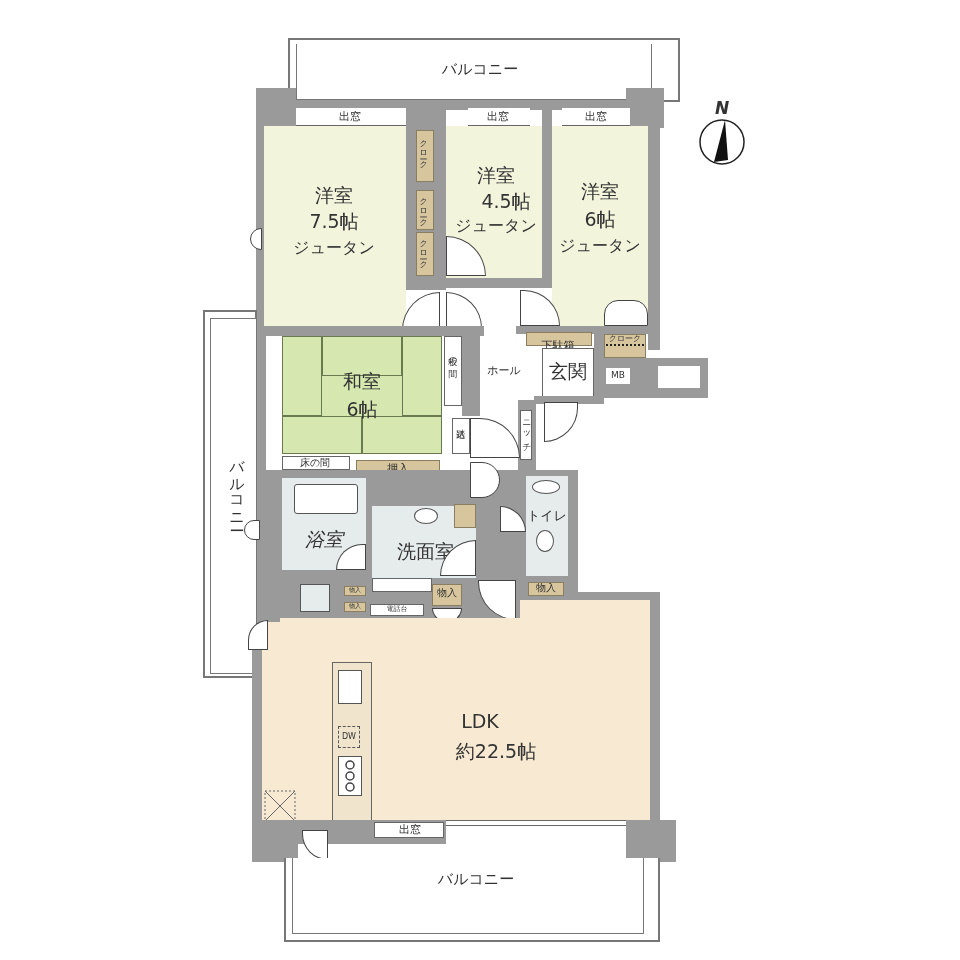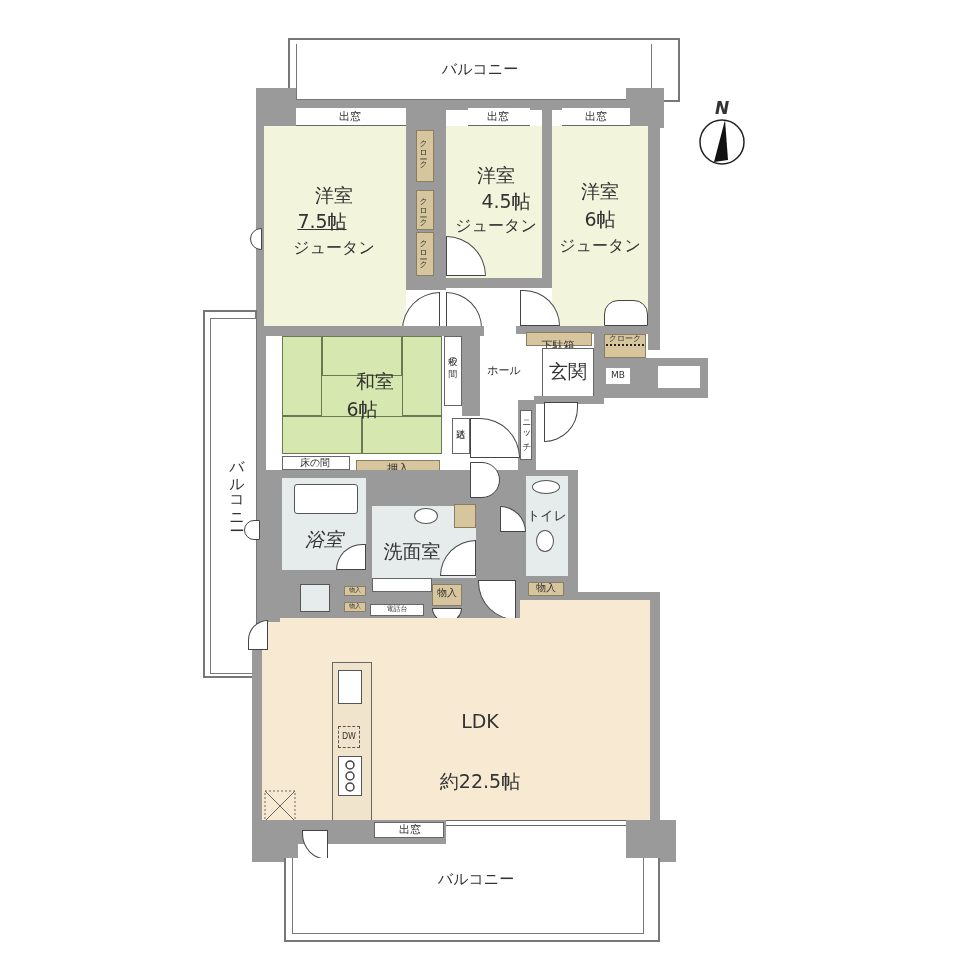--- a/index.html
+++ b/index.html
@@ -40,21 +40,21 @@
 <div class="abs wall" style="left:256px;top:88px;width:40px;height:40px;"></div>
 <div class="abs wall" style="left:626px;top:88px;width:38px;height:40px;"></div>
 <div class="abs wall" style="left:256px;top:100px;width:408px;height:10px;"></div>
 <div class="abs wall" style="left:256px;top:100px;width:10px;height:560px;"></div>
 <div class="abs wall" style="left:648px;top:100px;width:12px;height:250px;"></div>
 
 <div class="abs room-west" style="left:264px;top:126px;width:142px;height:204px;"></div>
 <div class="abs white" style="left:296px;top:108px;width:110px;height:18px;border-bottom:1.5px solid #666;"></div>
 <div class="lbl sm" style="left:330px;top:110px;width:40px;">出窓</div>
 <div class="lbl big" style="left:304px;top:184px;width:60px;">洋室</div>
-<div class="lbl big" style="left:282px;top:210px;width:80px;text-decoration:underline;">7.5帖</div>
+<div class="lbl big" style="left:294px;top:210px;width:80px;">7.5帖</div>
 <div class="lbl mid" style="left:284px;top:238px;width:100px;">ジュータン</div>
 
 <div class="abs wall" style="left:406px;top:100px;width:40px;height:190px;"></div>
 <div class="abs storage" style="left:416px;top:130px;width:18px;height:52px;"></div>
 <div class="lbl xs vert" style="left:418px;top:134px;">クローク</div>
 <div class="abs storage" style="left:416px;top:190px;width:18px;height:40px;"></div>
 <div class="lbl xs vert" style="left:418px;top:192px;">クローク</div>
 <div class="abs storage" style="left:416px;top:232px;width:18px;height:44px;"></div>
 <div class="lbl xs vert" style="left:418px;top:234px;">クローク</div>
 
@@ -105,21 +105,21 @@
 <div class="abs white" style="left:520px;top:410px;width:12px;height:50px;border:1px solid #666;"></div>
 <div class="lbl xs vert" style="left:521px;top:414px;font-size:9px;">ニッチ</div>
 
 <div class="abs wall" style="left:276px;top:326px;width:208px;height:10px;"></div>
 <div class="abs room-wa" style="left:282px;top:336px;width:160px;height:118px;"></div>
 <div class="tatami" style="left:282px;top:336px;width:40px;height:80px;"></div>
 <div class="tatami" style="left:322px;top:336px;width:80px;height:40px;"></div>
 <div class="tatami" style="left:402px;top:336px;width:40px;height:80px;"></div>
 <div class="tatami" style="left:282px;top:416px;width:80px;height:38px;"></div>
 <div class="tatami" style="left:362px;top:416px;width:80px;height:38px;"></div>
-<div class="lbl big" style="left:347px;top:370px;width:56px;">和室</div>
+<div class="lbl big" style="left:334px;top:370px;width:56px;">和室</div>
 <div class="lbl big" style="left:334px;top:398px;width:56px;">6帖</div>
 <div class="abs white" style="left:444px;top:336px;width:18px;height:70px;border:1px solid #666;"></div>
 <div class="lbl xs vert" style="left:447px;top:350px;font-size:9px;">板の間</div>
 <div class="abs wall" style="left:462px;top:336px;width:18px;height:80px;"></div>
 <div class="abs white" style="left:452px;top:418px;width:18px;height:36px;border:1px solid #666;"></div>
 <div class="lbl xs vert" style="left:455px;top:422px;font-size:9px;">踏込</div>
 <div class="door" style="left:470px;top:418px;width:50px;height:40px;border-radius:0 40px 0 0;"></div>
 
 <div class="abs white" style="left:282px;top:456px;width:68px;height:14px;border:1px solid #666;"></div>
 <div class="lbl xs" style="left:290px;top:457px;width:50px;font-size:10px;">床の間</div>
@@ -134,21 +134,21 @@
 <div class="door" style="left:250px;top:228px;width:12px;height:22px;border-radius:20px 0 0 20px;"></div>
 
 <div class="abs wall" style="left:266px;top:470px;width:312px;height:160px;"></div>
 <div class="abs room-wet" style="left:282px;top:478px;width:84px;height:92px;"></div>
 <div class="abs white" style="left:294px;top:484px;width:64px;height:30px;border:1.5px solid #555;border-radius:3px;"></div>
 <div class="lbl big" style="left:296px;top:528px;width:56px;font-style:italic;">浴室</div>
 <div class="door" style="left:336px;top:544px;width:30px;height:26px;border-radius:30px 0 0 0;"></div>
 
 <div class="abs room-wet" style="left:372px;top:506px;width:104px;height:72px;"></div>
 <div class="abs white" style="left:414px;top:508px;width:24px;height:16px;border:1.5px solid #555;border-radius:50%;"></div>
-<div class="lbl big" style="left:370px;top:540px;width:84px;">洗面室</div>
+<div class="lbl big" style="left:370px;top:540px;width:84px;text-align:right;">洗面室</div>
 <div class="abs storage" style="left:454px;top:504px;width:22px;height:24px;"></div>
 <div class="door" style="left:440px;top:540px;width:36px;height:36px;border-radius:36px 0 0 0;"></div>
 
 <div class="abs white" style="left:372px;top:578px;width:60px;height:14px;border:1px solid #666;"></div>
 <div class="abs room-wet" style="left:300px;top:584px;width:30px;height:28px;border:1.5px solid #555;"></div>
 
 <div class="abs storage" style="left:344px;top:586px;width:22px;height:10px;"></div>
 <div class="lbl xs" style="left:344px;top:586px;width:22px;font-size:6px;">物入</div>
 <div class="abs storage" style="left:344px;top:602px;width:22px;height:10px;"></div>
 <div class="lbl xs" style="left:344px;top:602px;width:22px;font-size:6px;">物入</div>
@@ -190,21 +190,21 @@
   <circle cx="12" cy="31" r="4" fill="none" stroke="#444" stroke-width="1.5"></circle>
 </svg>
 
 <svg class="abs" style="left:264px;top:790px;" width="32" height="32">
   <rect x="1" y="1" width="30" height="30" fill="none" stroke="#666" stroke-dasharray="2,2"></rect>
   <line x1="1" y1="1" x2="31" y2="31" stroke="#666"></line>
   <line x1="31" y1="1" x2="1" y2="31" stroke="#666"></line>
 </svg>
 
 <div class="lbl big" style="left:450px;top:710px;width:60px;">LDK</div>
-<div class="lbl big" style="left:430px;top:740px;width:100px;margin-top:30px;">約22.5帖</div>
+<div class="lbl big" style="left:446px;top:740px;width:100px;">約22.5帖</div>
 
 <div class="door" style="left:248px;top:620px;width:20px;height:30px;border-radius:30px 0 0 0;"></div>
 
 <div class="abs wall" style="left:252px;top:820px;width:46px;height:42px;"></div>
 <div class="abs wall" style="left:296px;top:820px;width:150px;height:24px;"></div>
 <div class="abs white" style="left:374px;top:822px;width:70px;height:16px;border:1px solid #666;"></div>
 <div class="lbl sm" style="left:390px;top:823px;width:40px;">出窓</div>
 <div class="abs" style="left:446px;top:820px;width:180px;height:6px;border-top:1.5px solid #666;border-bottom:1.5px solid #666;background:#fff;"></div>
 <div class="abs wall" style="left:626px;top:820px;width:50px;height:42px;"></div>
 <div class="door" style="left:302px;top:830px;width:26px;height:30px;border-radius:0 0 0 26px;"></div>

